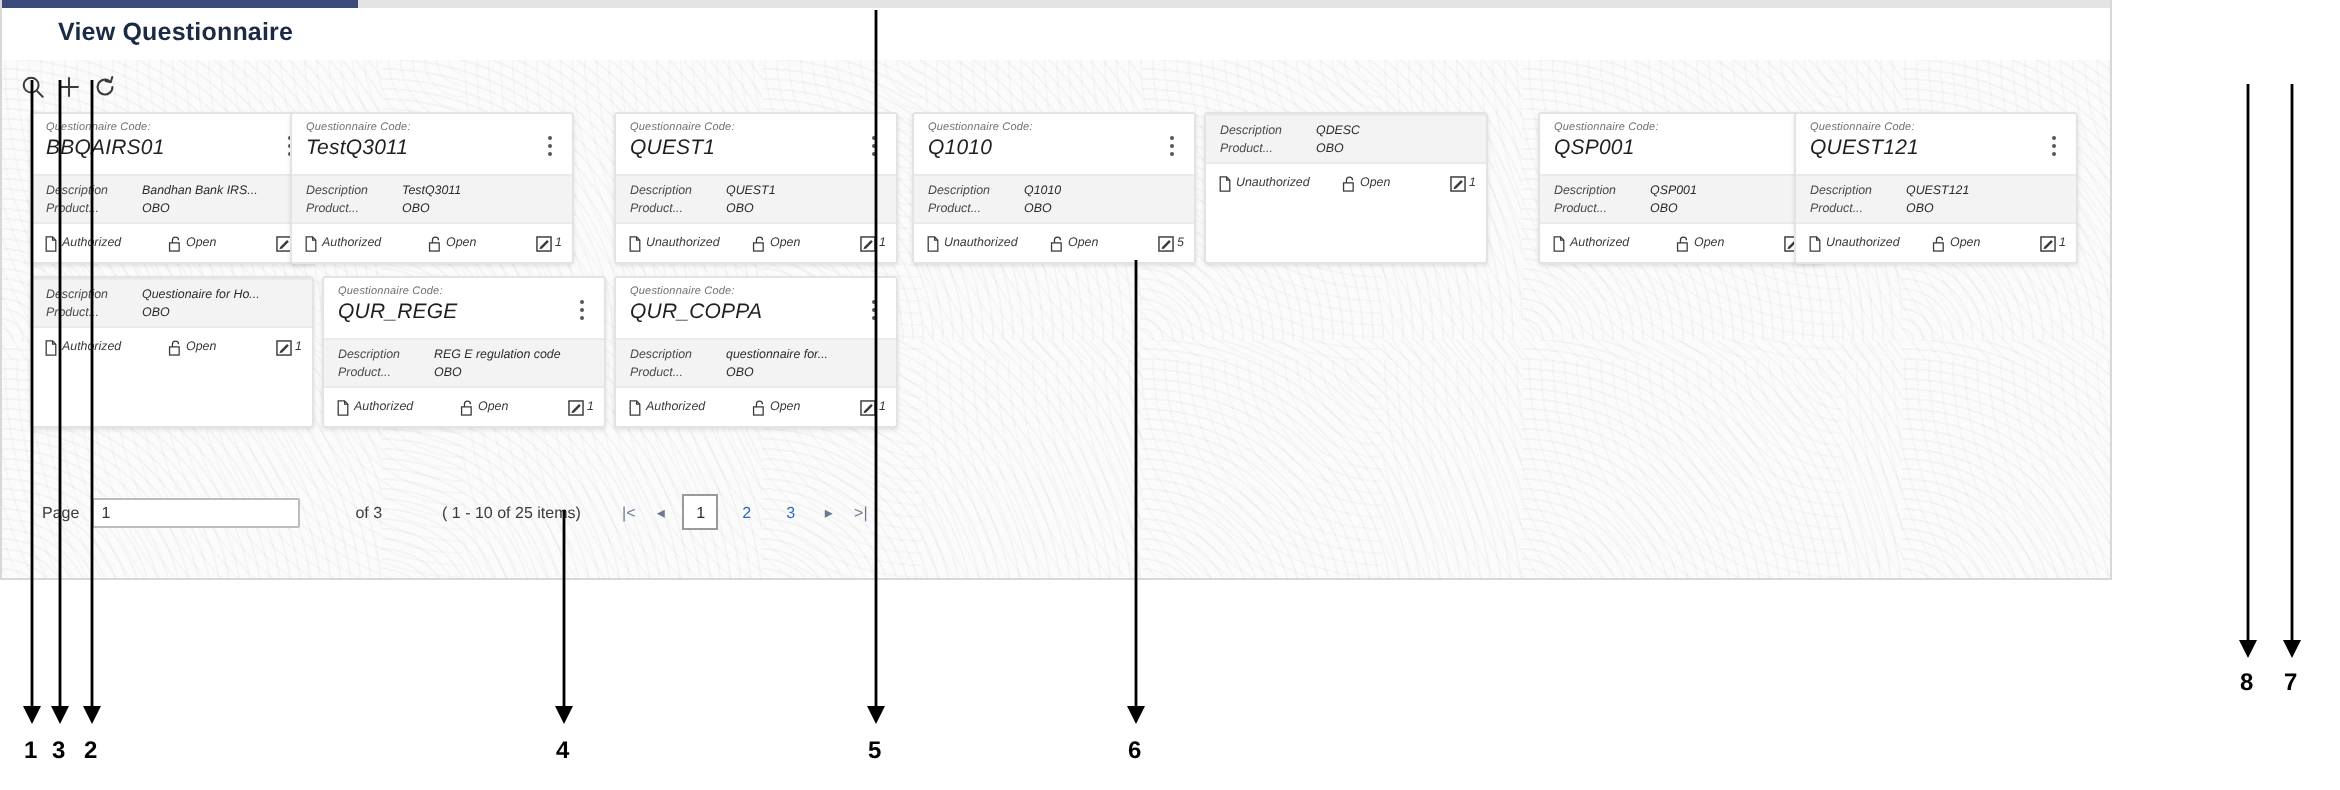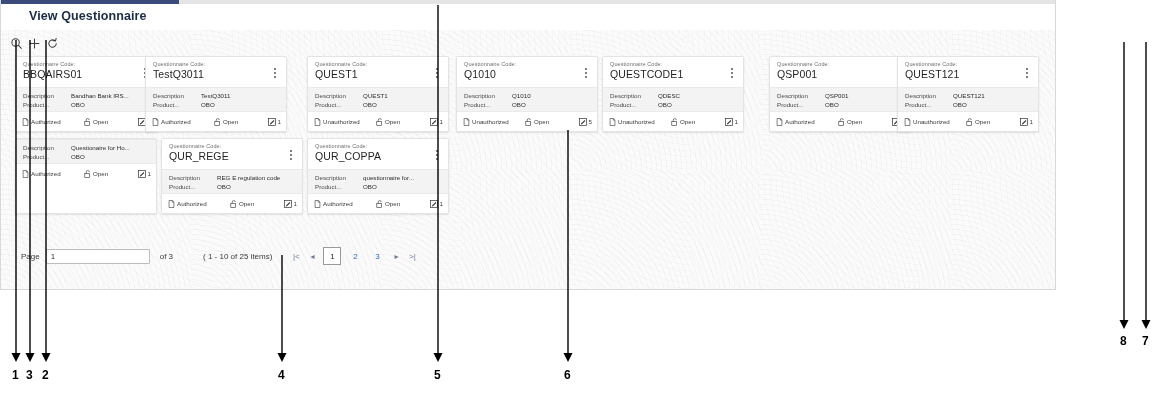--- a/index.html
+++ b/index.html
@@ -76,20 +76,21 @@
   .cards{position:absolute;left:0;top:26px;width:1160px;}
   .row{position:relative;height:82px;}
   .card{
     position:absolute;top:0;width:142px;height:76px;
     background:#ffffff;
     border:1px solid #e3e3e3;
     border-radius:2px;
     box-shadow:0 1px 2px rgba(0,0,0,0.10);
     box-sizing:border-box;
     overflow:hidden;
+    font-style:italic;
   }
   .card-top{
     position:relative;height:30px;background:#ffffff;padding:4px 6px 0 7px;box-sizing:border-box;
   }
   .c-lbl{font-size:5.5px;color:#6f6f6f;line-height:7px;letter-spacing:.1px;}
   .c-code{font-size:10.5px;color:#1f1f1f;line-height:13px;letter-spacing:.1px;
     white-space:nowrap;overflow:hidden;text-overflow:ellipsis;max-width:110px;}
   .kebab{
     position:absolute;right:6px;top:9px;width:10px;height:14px;cursor:pointer;
     display:flex;flex-direction:column;align-items:center;justify-content:center;gap:2px;
@@ -118,21 +119,21 @@
   .pager{
     position:absolute;left:0;bottom:22px;width:100%;height:22px;
     display:flex;align-items:center;font-size:8px;color:#3b3b3b;
   }
   .pg-label{margin-left:20px;margin-right:6px;}
   .pg-input{
     width:104px;height:15px;border:1px solid #bdbdbd;background:#fff;border-radius:1px;
     font-size:8px;color:#333;padding:0 4px;box-sizing:border-box;
     font-family:"Liberation Sans", sans-serif;
   }
-  .pg-of{margin-left:10px;}
+  .pg-of{margin-left:28px;}
   .pg-items{margin-left:30px;color:#3b3b3b;}
   .pg-nav{display:flex;align-items:center;margin-left:16px;gap:0px;}
   .pg-arrow{width:16px;height:16px;display:flex;align-items:center;justify-content:center;
     color:#6b7a90;font-size:8px;cursor:pointer;}
   .pg-num{min-width:16px;height:16px;display:flex;align-items:center;justify-content:center;
     font-size:8px;color:#2a6ebb;cursor:pointer;margin:0 3px;}
   .pg-num.active{border:1px solid #9a9a9a;color:#2a2a2a;background:#fff;}
 
   
   .ann{position:absolute;left:0;top:0;width:1170px;height:395px;pointer-events:none;}
@@ -398,29 +399,20 @@
               <svg width="8" height="8" viewBox="0 0 10 10">
                   <rect x="0.6" y="0.6" width="8.8" height="8.8" fill="none" stroke="#3a3a3a" stroke-width="0.9"></rect>
                   <path d="M2.6 6.8 L6.9 2.5 L8 3.6 L3.7 7.9 L2.2 8.2 Z" fill="#3a3a3a"></path>
                 </svg>
               <span>5</span>
             </span>
           </div>
         </div>
 
         <div class="card" style="left:601px">
-          <div class="card-top">
-            <div class="c-lbl">Questionnaire Code:</div>
-            <div class="c-code">QUESTCODE1</div>
-            <div class="kebab">
-                <i></i>
-                <i></i>
-                <i></i>
-              </div>
-          </div>
           <div class="card-mid">
             <div class="mline">
                 <span class="mkey">Description</span>
                 <span class="mval">QDESC</span>
               </div>
             <div class="mline">
                 <span class="mkey">Product...</span>
                 <span class="mval">OBO</span>
               </div>
           </div>

